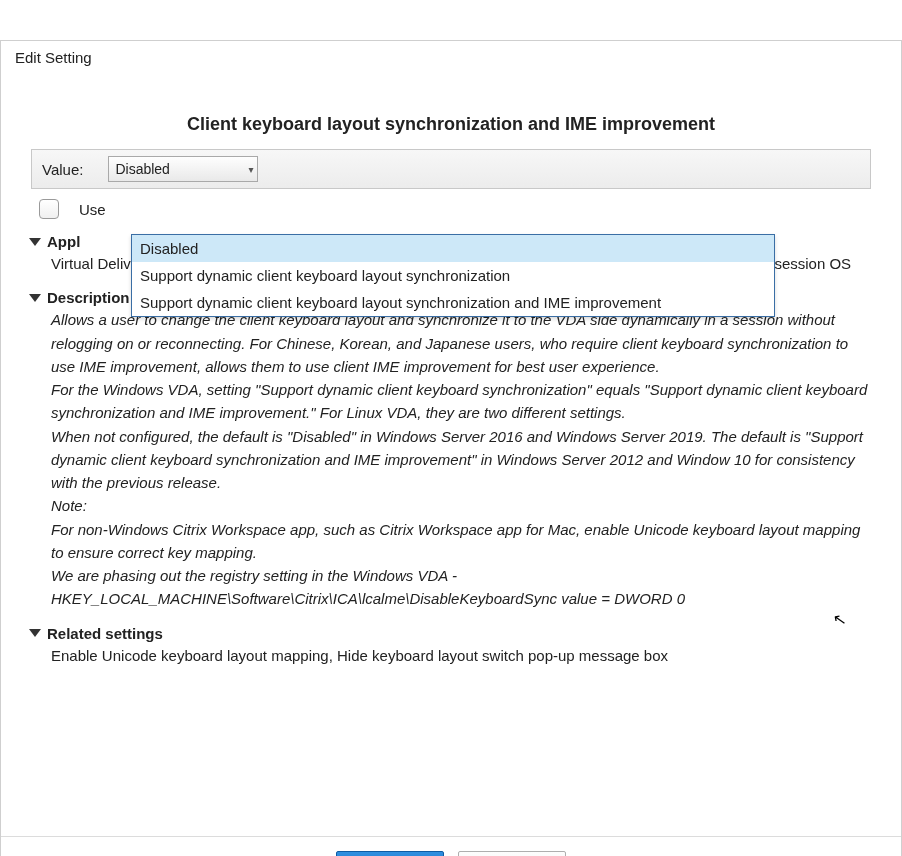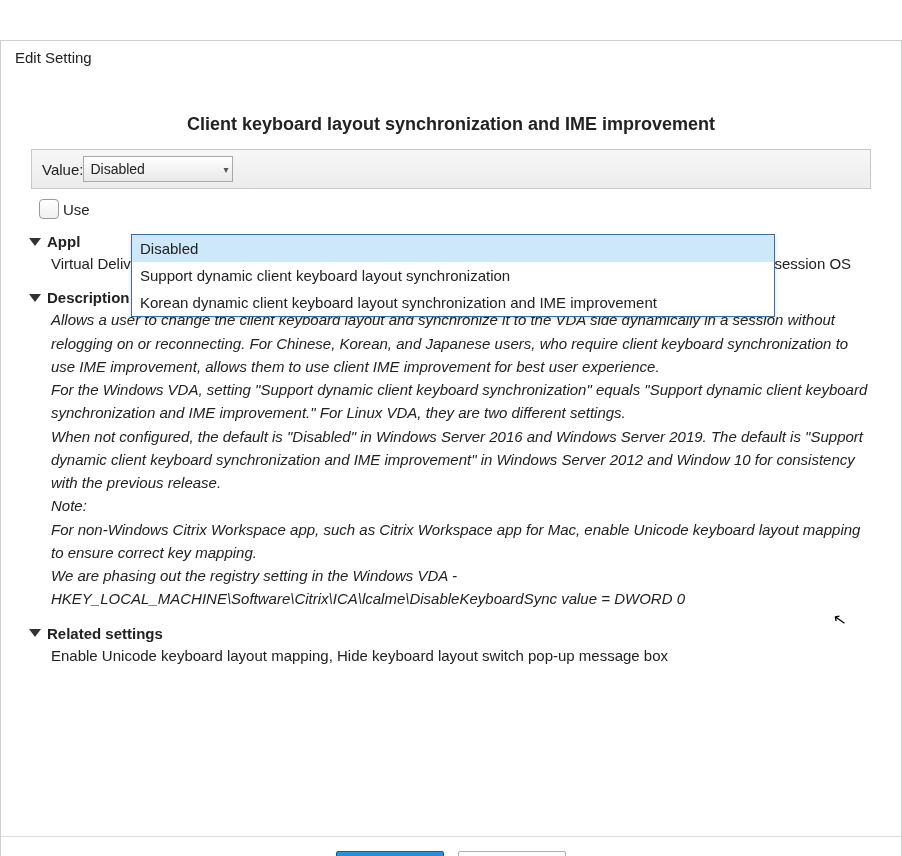--- a/index.html
+++ b/index.html
@@ -35,21 +35,21 @@
     font-size: 18px;
     margin: 24px 0 14px 0;
     text-align: center;
   }
   .value-bar {
     border: 1px solid #c8c8c8;
     background: linear-gradient(#f7f7f7, #ececec);
     padding: 6px 8px;
     display: flex;
     align-items: center;
-    gap: 0;
+    gap: 25px;
   }
   .value-label { padding-left: 2px; }
   .combo {
     position: relative;
     width: 150px;
     height: 26px;
     border: 1px solid #a9a9a9;
     background: linear-gradient(#fefefe, #e9e9e9);
     display: flex;
     align-items: center;
@@ -59,21 +59,21 @@
   }
   .combo .chev {
     position: absolute;
     right: 4px; top: 50%; transform: translateY(-50%);
     font-size: 10px; color: #555;
   }
   .checkbox-row {
     margin-top: 10px;
     display: flex;
     align-items: center;
-    gap: 4px;
+    gap: 20px;
     padding-left: 8px;
   }
   .checkbox {
     width: 20px; height: 20px;
     border: 1px solid #9a9a9a;
     border-radius: 4px;
     background: linear-gradient(#ffffff, #f0f0f0);
   }
   .section {
     margin-top: 14px;
@@ -206,21 +206,21 @@
       <div class="section-header">
         <span class="tri"></span>
         <span>Related settings</span>
       </div>
       <div class="section-body">Enable Unicode keyboard layout mapping, Hide keyboard layout switch pop-up message box</div>
     </div>
 
     <div class="dropdown">
       <div class="option selected">Disabled</div>
       <div class="option">Support dynamic client keyboard layout synchronization</div>
-      <div class="option">Korean dynamic client keyboard layout synchronization and IME improvement</div>
+      <div class="option">Support dynamic client keyboard layout synchronization and IME improvement</div>
     </div>
 
     <span class="cursor-glyph">↖</span>
   </div>
 
   <div class="button-bar">
     <div class="btn btn-primary">OK</div>
     <div class="btn btn-secondary">Cancel</div>
   </div>
 </div>

